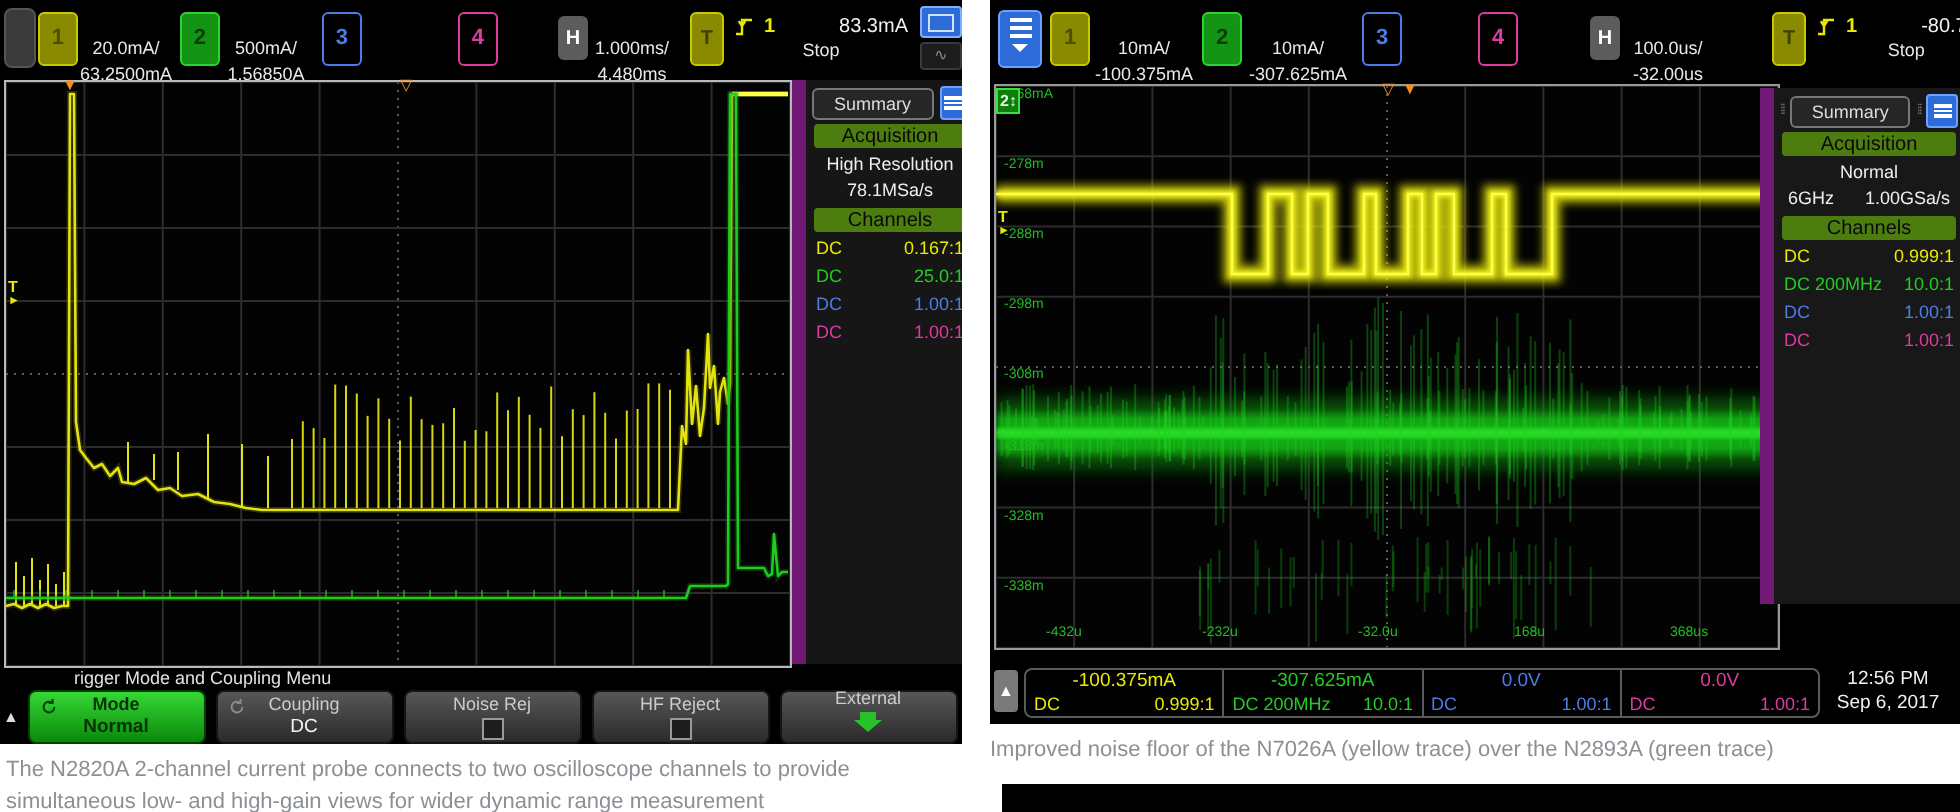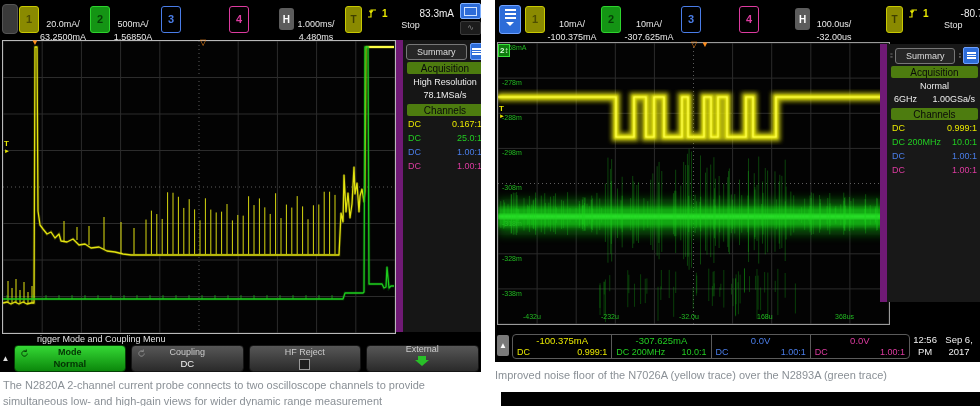--- a/index.html
+++ b/index.html
@@ -75,21 +75,21 @@
   .exthead{width:0;height:0;border:7px solid transparent;border-top:6px solid #28c028;}
   .bbar{position:absolute;display:flex;align-items:stretch;}
   .bup{width:12px;height:21px;background:#7a7a7a;border-radius:2px;color:#fff;font-size:8px;
        display:flex;align-items:center;justify-content:center;margin:1px 3px 0 2px;flex:none;}
   .bpanels{flex:1;display:flex;border:1px solid #5a5a5a;border-radius:4px;overflow:hidden;}
   .bp{flex:1;display:flex;flex-direction:column;justify-content:center;border-right:1px solid #5a5a5a;padding:0 4px;}
   .bp:last-child{border-right:none;}
   .bp .val{text-align:center;font-size:9.5px;line-height:1.2;}
   .bp .sub{display:flex;justify-content:space-between;font-size:9px;line-height:1.2;}
   .clock{width:68px;color:#f0f0f0;font-size:9.5px;text-align:center;line-height:1.3;flex:none;
-         display:flex;flex-direction:row;justify-content:flex-end;}
+         display:flex;flex-direction:column;justify-content:flex-end;}
   
   .cy{color:var(--ch1);} .cg{color:var(--ch2);} .cb{color:var(--ch3);} .cm{color:var(--ch4);}
   
   .caption{position:absolute;color:#8a9096;font-size:11px;line-height:1.45;}
   .blackbar{position:absolute;background:#000;}
   .micico{color:#aaa;}
 </style>
 </head>
 <body>
 
@@ -287,20 +287,24 @@
           </svg>
         <div>Mode</div>
         <div class="v">Normal</div>
       </div>
       <div class="sk">
         <svg class="cyc" viewBox="0 0 10 10">
             <path d="M8 5 a3 3 0 1 1 -1-2.2 M7 0.6 v2.2 h-2.2" stroke="#8a8a8a" stroke-width="1.1" fill="none"></path>
           </svg>
         <div>Coupling</div>
         <div class="v">DC</div>
+      </div>
+      <div class="sk">
+        <div>Noise Rej</div>
+        <div class="ckbox"></div>
       </div>
       <div class="sk">
         <div>HF Reject</div>
         <div class="ckbox"></div>
       </div>
       <div class="sk">
         <div>External</div>
         <div class="extarrow">
             <div class="extstem"></div>
             <div class="exthead"></div>

